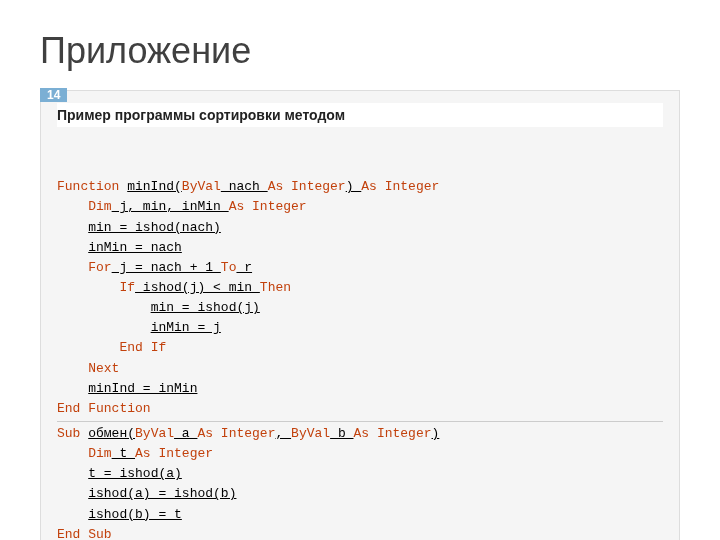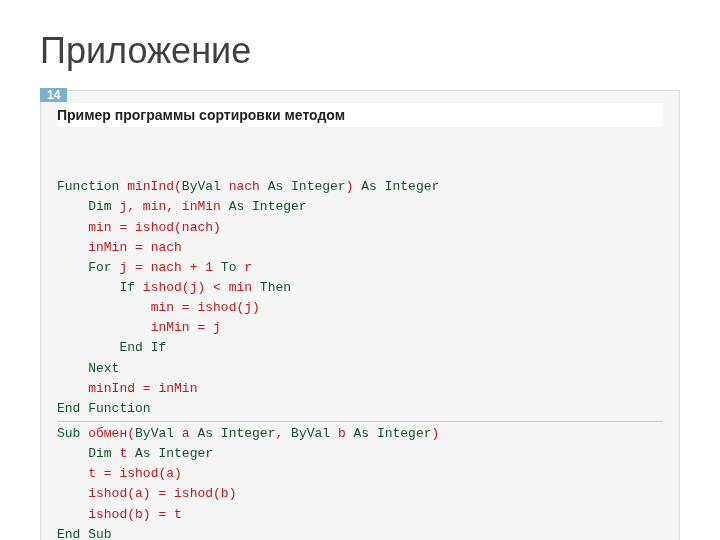--- a/index.html
+++ b/index.html
@@ -61,22 +61,22 @@
 
     .code-block {
       font-family: 'Courier New', Courier, monospace;
       font-size: 13px;
       line-height: 1.55;
       color: #222;
       white-space: pre;
       background: #f5f5f5;
     }
 
-    .kw { color: #14532d; }
-    .normal { color: #b91c1c; }
+    .kw { color: #c2410c; }
+    .normal { color: #000000; text-decoration: underline; }
 
     .code-line {
       display: block;
     }
 
     .separator {
       border: none;
       border-top: 1px solid #cccccc;
       margin: 2px 0;
     }

